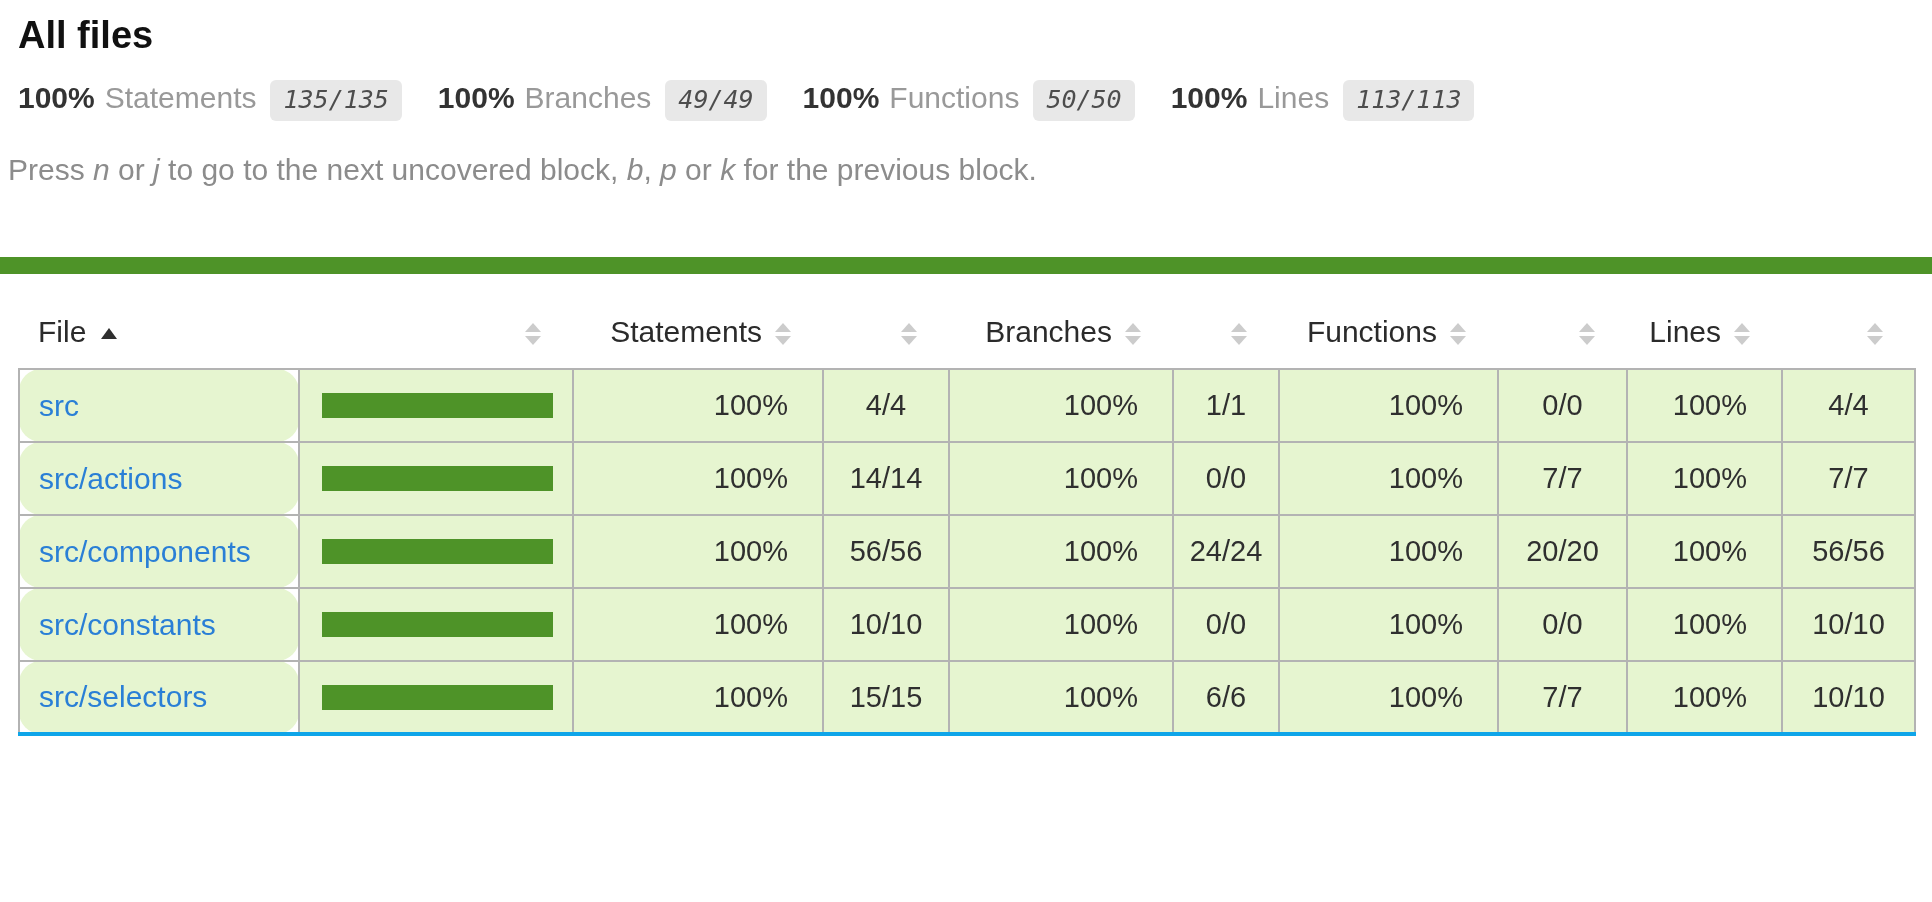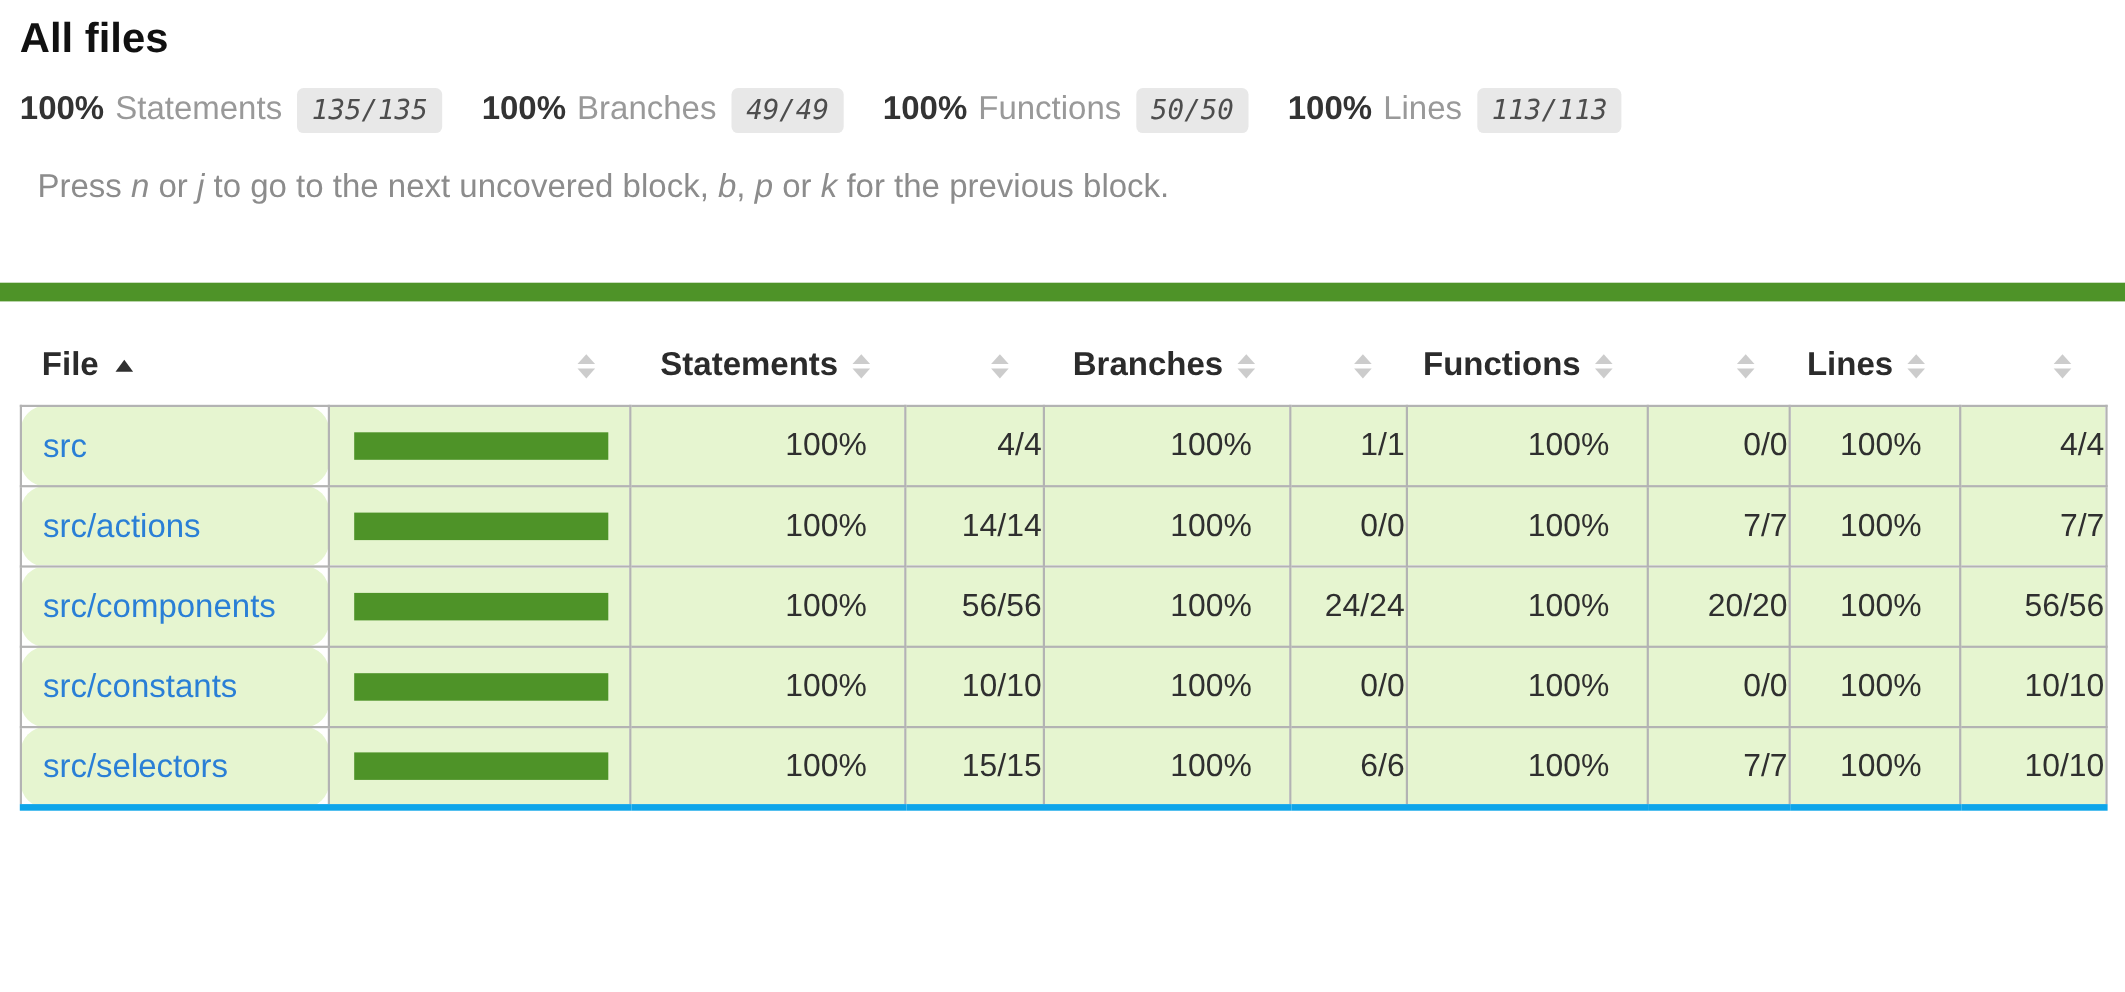--- a/index.html
+++ b/index.html
@@ -49,21 +49,21 @@
     font-family: "DejaVu Sans Mono", "Liberation Mono", monospace;
     font-size: 25px;
     color: #4d4d4d;
     background: var(--badge_bg, #e8e8e8);
     border-radius: 6px;
     padding: 5px 13px 7px 13px;
     font-style: italic;
   }
 
   .hint {
-    margin: 32px 18px 0 34px;
+    margin: 32px 18px 0 8px;
     font-size: 30px;
     color: #8c8c8c;
   }
   .hint em { font-style: italic; }
 
   .status-line {
     margin-top: 70px;
     width: 100%;
     height: 17px;
     background: var(--status_line, #4e9328);
@@ -72,21 +72,21 @@
   table.coverage {
     margin: 21px 18px 0 18px;
     border-collapse: collapse;
     table-layout: fixed;
     width: 1896px;
   }
   thead th {
     height: 74px;
     vertical-align: middle;
     font-size: 30px;
-    font-weight: bold;
+    font-weight: normal;
     color: #2b2b2b;
     background: #ffffff;
     border: none;
     white-space: nowrap;
   }
   th.h-left  { text-align: left;  padding-left: 19px; }
   th.h-right { text-align: right; padding-right: 32px; }
 
   .sorter {
     display: inline-block;
@@ -121,26 +121,26 @@
   tbody td {
     height: 73px;
     vertical-align: middle;
     background: var(--row_bg, #e6f5d0);
     border: 2px solid var(--border_gray, #b3b3b3);
     font-size: 29px;
     color: #2f2f2f;
     white-space: nowrap;
     overflow: hidden;
   }
-  tbody tr:last-child td { border-bottom: 6px solid #0ea5e9; }
+  tbody tr:last-child td { border-bottom: 4px solid #0ea5e9; }
   td.c-file { padding-left: 19px; font-size: 30px; border-radius: 22px; }
   td.c-file a { color: var(--link, #2a7fd6); text-decoration: none; }
   td.c-pic  { padding-left: 22px; }
   td.c-pct  { text-align: right; padding-right: 34px; }
-  td.c-abs  { text-align: right; }
+  td.c-abs  { text-align: center; }
 
   .chart { width: 231px; height: 25px; }
   .chart .fill { width: 100%; height: 100%; background: var(--bar_fill, #4e9328); }
 </style>
 </head>
 <body>
 
 <div class="page">
 
   <h1 class="page-title">All files</h1>

